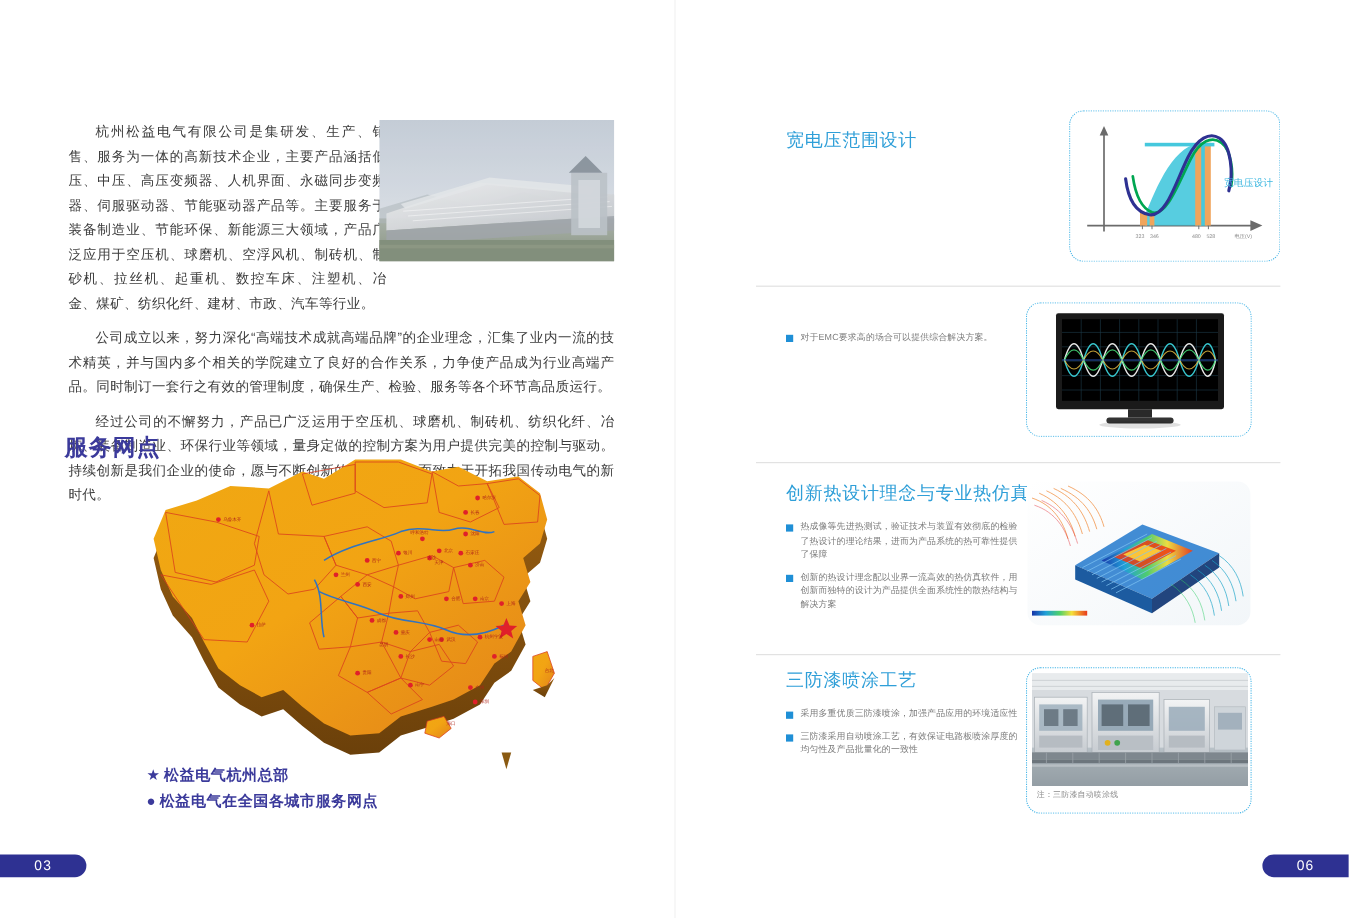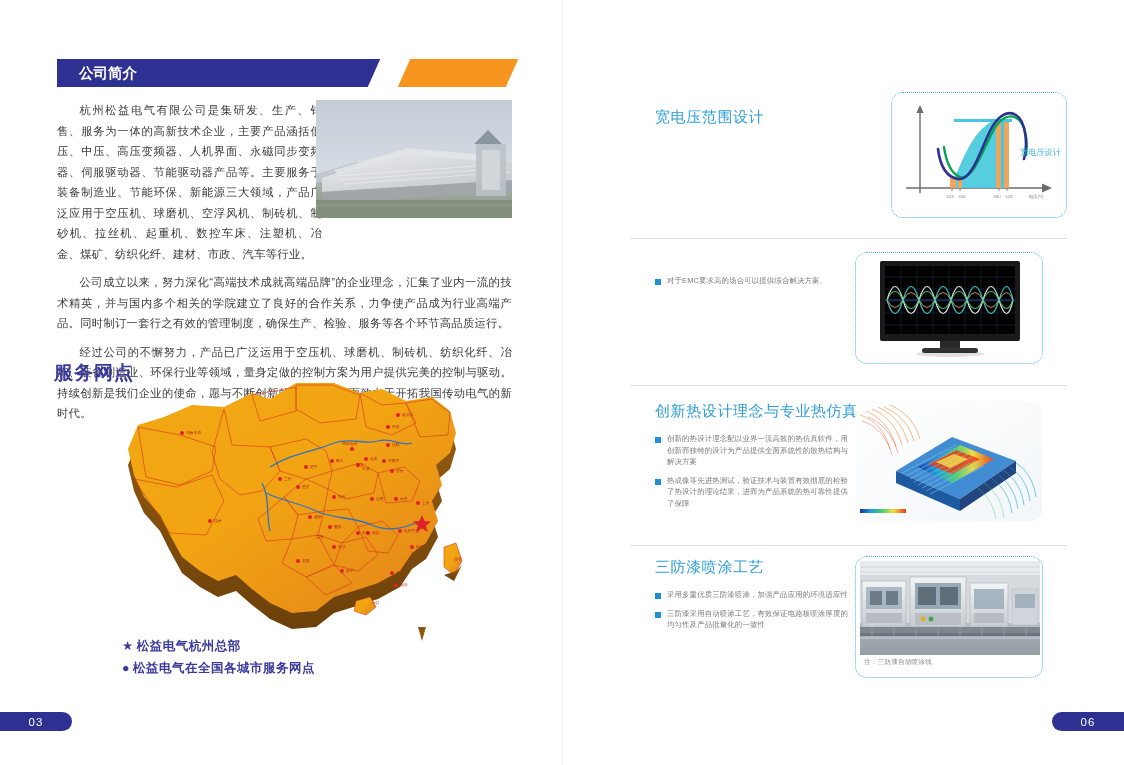--- a/index.html
+++ b/index.html
@@ -61,27 +61,20 @@
   
   .photo{width:100%;height:100%;display:block;}
 </style>
 </head>
 <body>
 
 <div class="page">
 
   <div class="spread-divider"></div>
 
-  <div class="hdr-wrap" id="hdr-left" style="left:57px;top:59px;width:455px;">
-    <div class="hdr-bar" style="width:310px;">
-      <span>公司简介</span>
-    </div>
-    <div class="hdr-slant"></div>
-    <div class="hdr-orange"></div>
-  </div>
 
   <div id="company-text">
     <p class="para" id="para1">杭州松益电气有限公司是集研发、生产、销售、服务为一体的高新技术企业，主要产品涵括低压、中压、高压变频器、人机界面、永磁同步变频器、伺服驱动器、节能驱动器产品等。主要服务于装备制造业、节能环保、新能源三大领域，产品广泛应用于空压机、球磨机、空浮风机、制砖机、制砂机、拉丝机、起重机、数控车床、注塑机、冶金、煤矿、纺织化纤、建材、市政、汽车等行业。</p>
     <p class="para">公司成立以来，努力深化“高端技术成就高端品牌”的企业理念，汇集了业内一流的技术精英，并与国内多个相关的学院建立了良好的合作关系，力争使产品成为行业高端产品。同时制订一套行之有效的管理制度，确保生产、检验、服务等各个环节高品质运行。</p>
     <p class="para">经过公司的不懈努力，产品已广泛运用于空压机、球磨机、制砖机、纺织化纤、冶炼、装备制造业、环保行业等领域，量身定做的控制方案为用户提供完美的控制与驱动。持续创新是我们企业的使命，愿与不断创新的你一起，全面致力于开拓我国传动电气的新时代。</p>
   </div>
 
   <div class="factory-photo">
     <svg class="photo" viewBox="0 0 196 118" preserveAspectRatio="none">
       <defs>
@@ -356,25 +349,25 @@
     </svg>
   </div>
 
   <div class="sec-rule" style="top:385px;"></div>
 
   <div class="rsec" style="top:402px;">
     <div class="stitle">创新热设计理念与专业热仿真分析</div>
     <div class="bullets">
       <div class="blt">
         <div class="sq"></div>
-        <div class="tx">创新的热设计理念配以业界一流高效的热仿真软件，用创新而独特的设计为产品提供全面系统性的散热结构与解决方案</div>
+        <div class="tx">热成像等先进热测试，验证技术与装置有效彻底的检验了热设计的理论结果，进而为产品系统的热可靠性提供了保障</div>
       </div>
       <div class="blt">
         <div class="sq"></div>
-        <div class="tx">热成像等先进热测试，验证技术与装置有效彻底的检验了热设计的理论结果，进而为产品系统的热可靠性提供了保障</div>
+        <div class="tx">创新的热设计理念配以业界一流高效的热仿真软件，用创新而独特的设计为产品提供全面系统性的散热结构与解决方案</div>
       </div>
     </div>
   </div>
 
   <div class="panel" style="left:855px;top:400px;width:188px;height:122px;border-color:transparent;">
     <svg viewBox="0 0 188 122" width="188" height="122">
       <defs>
         <linearGradient id="thermG" x1="0" y1="0" x2="1" y2="0">
           <stop offset="0%" stop-color="#1734a8"></stop>
           <stop offset="25%" stop-color="#1fa0d8"></stop>

